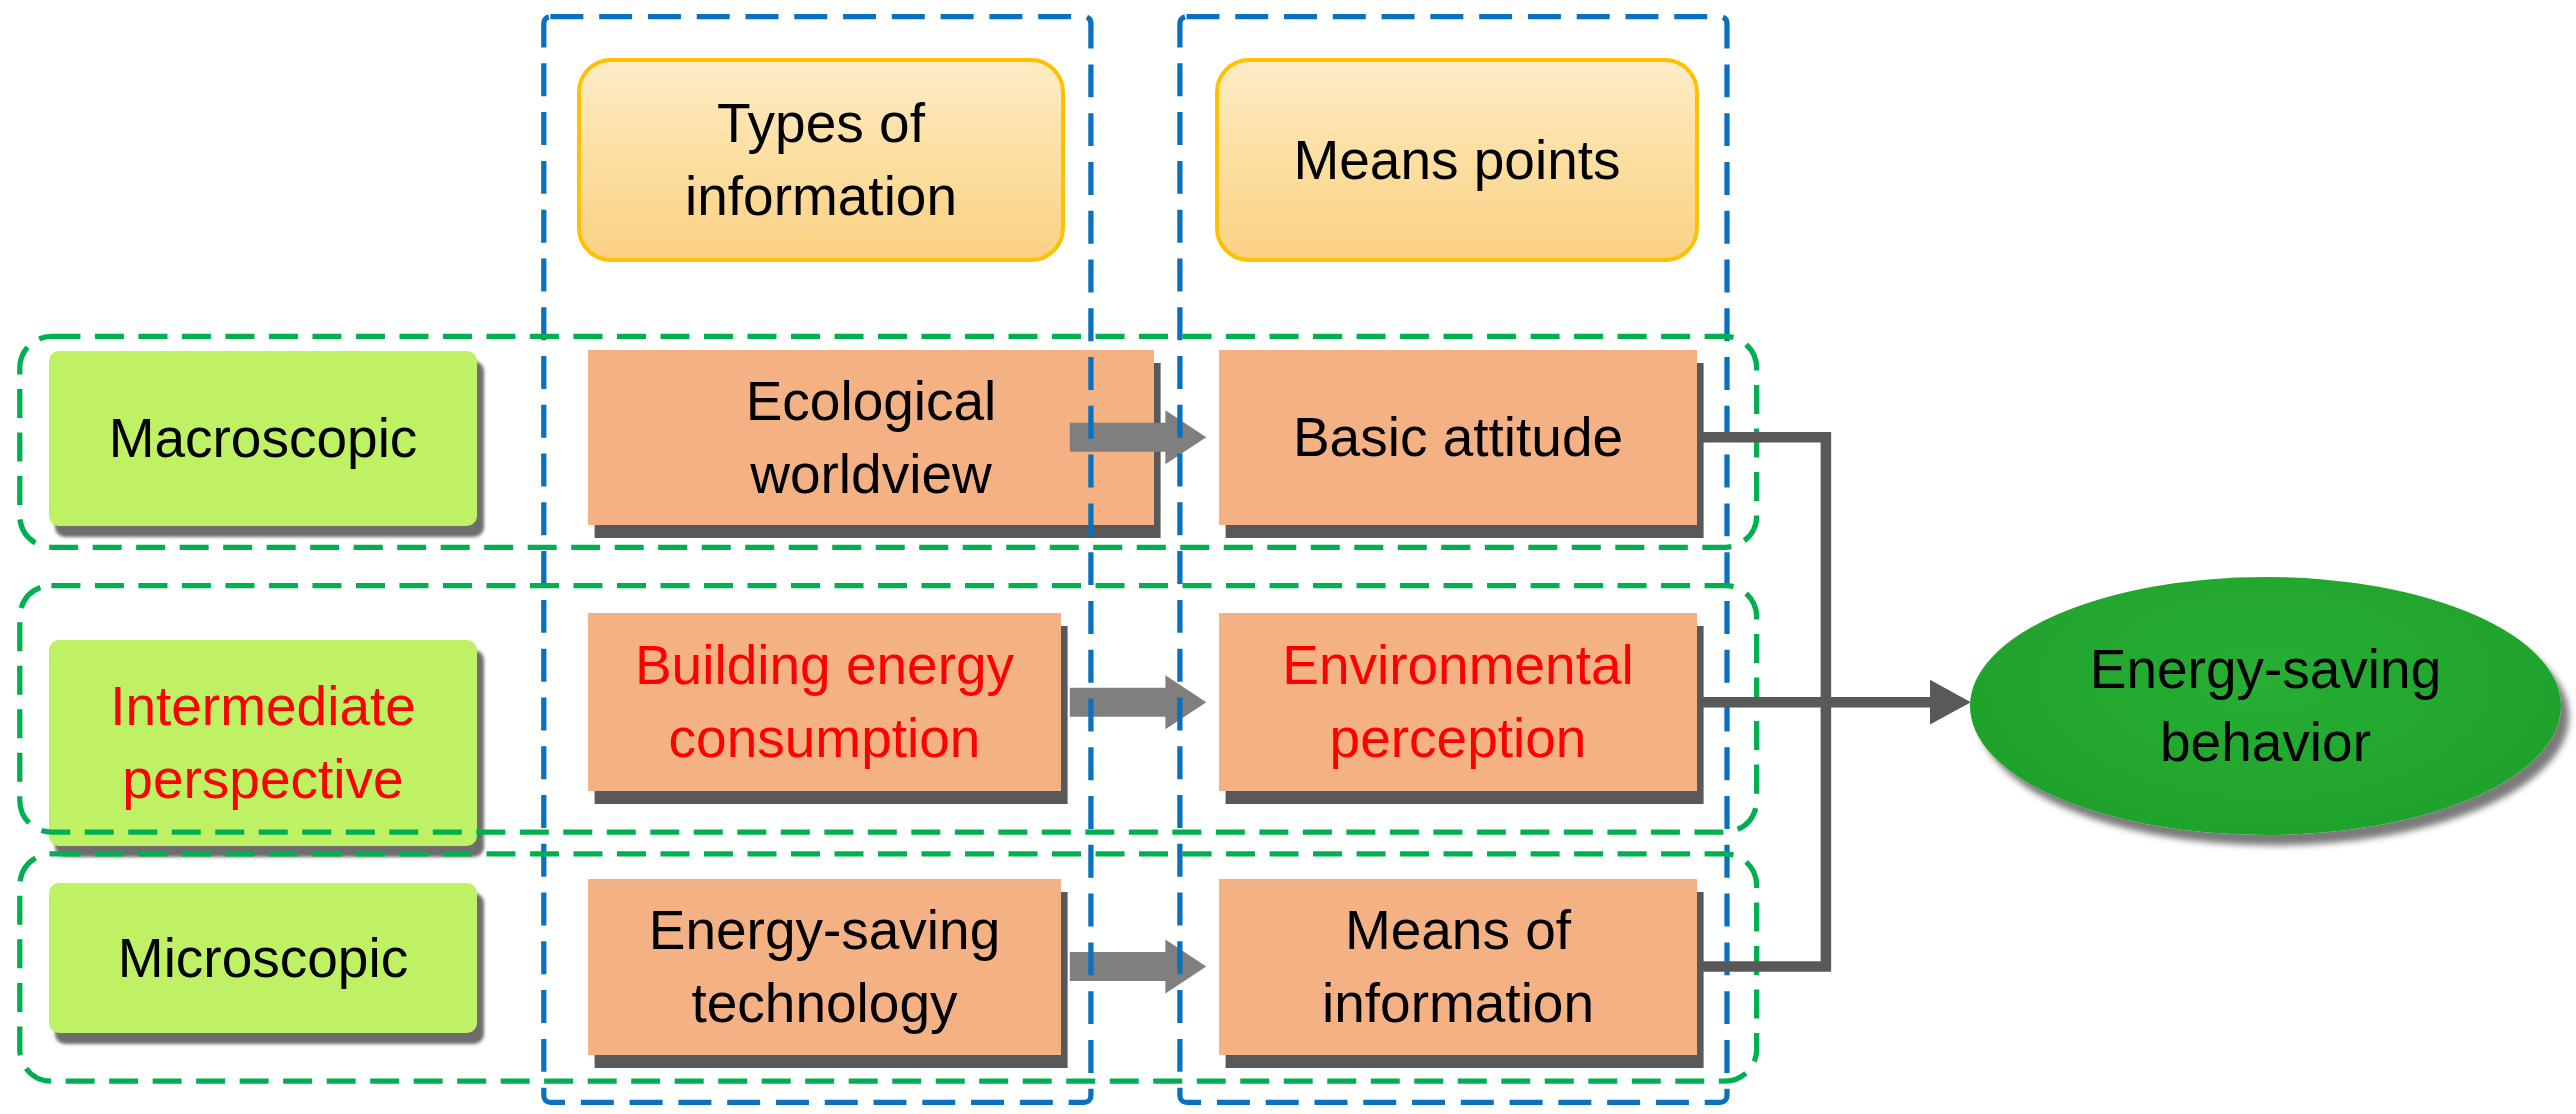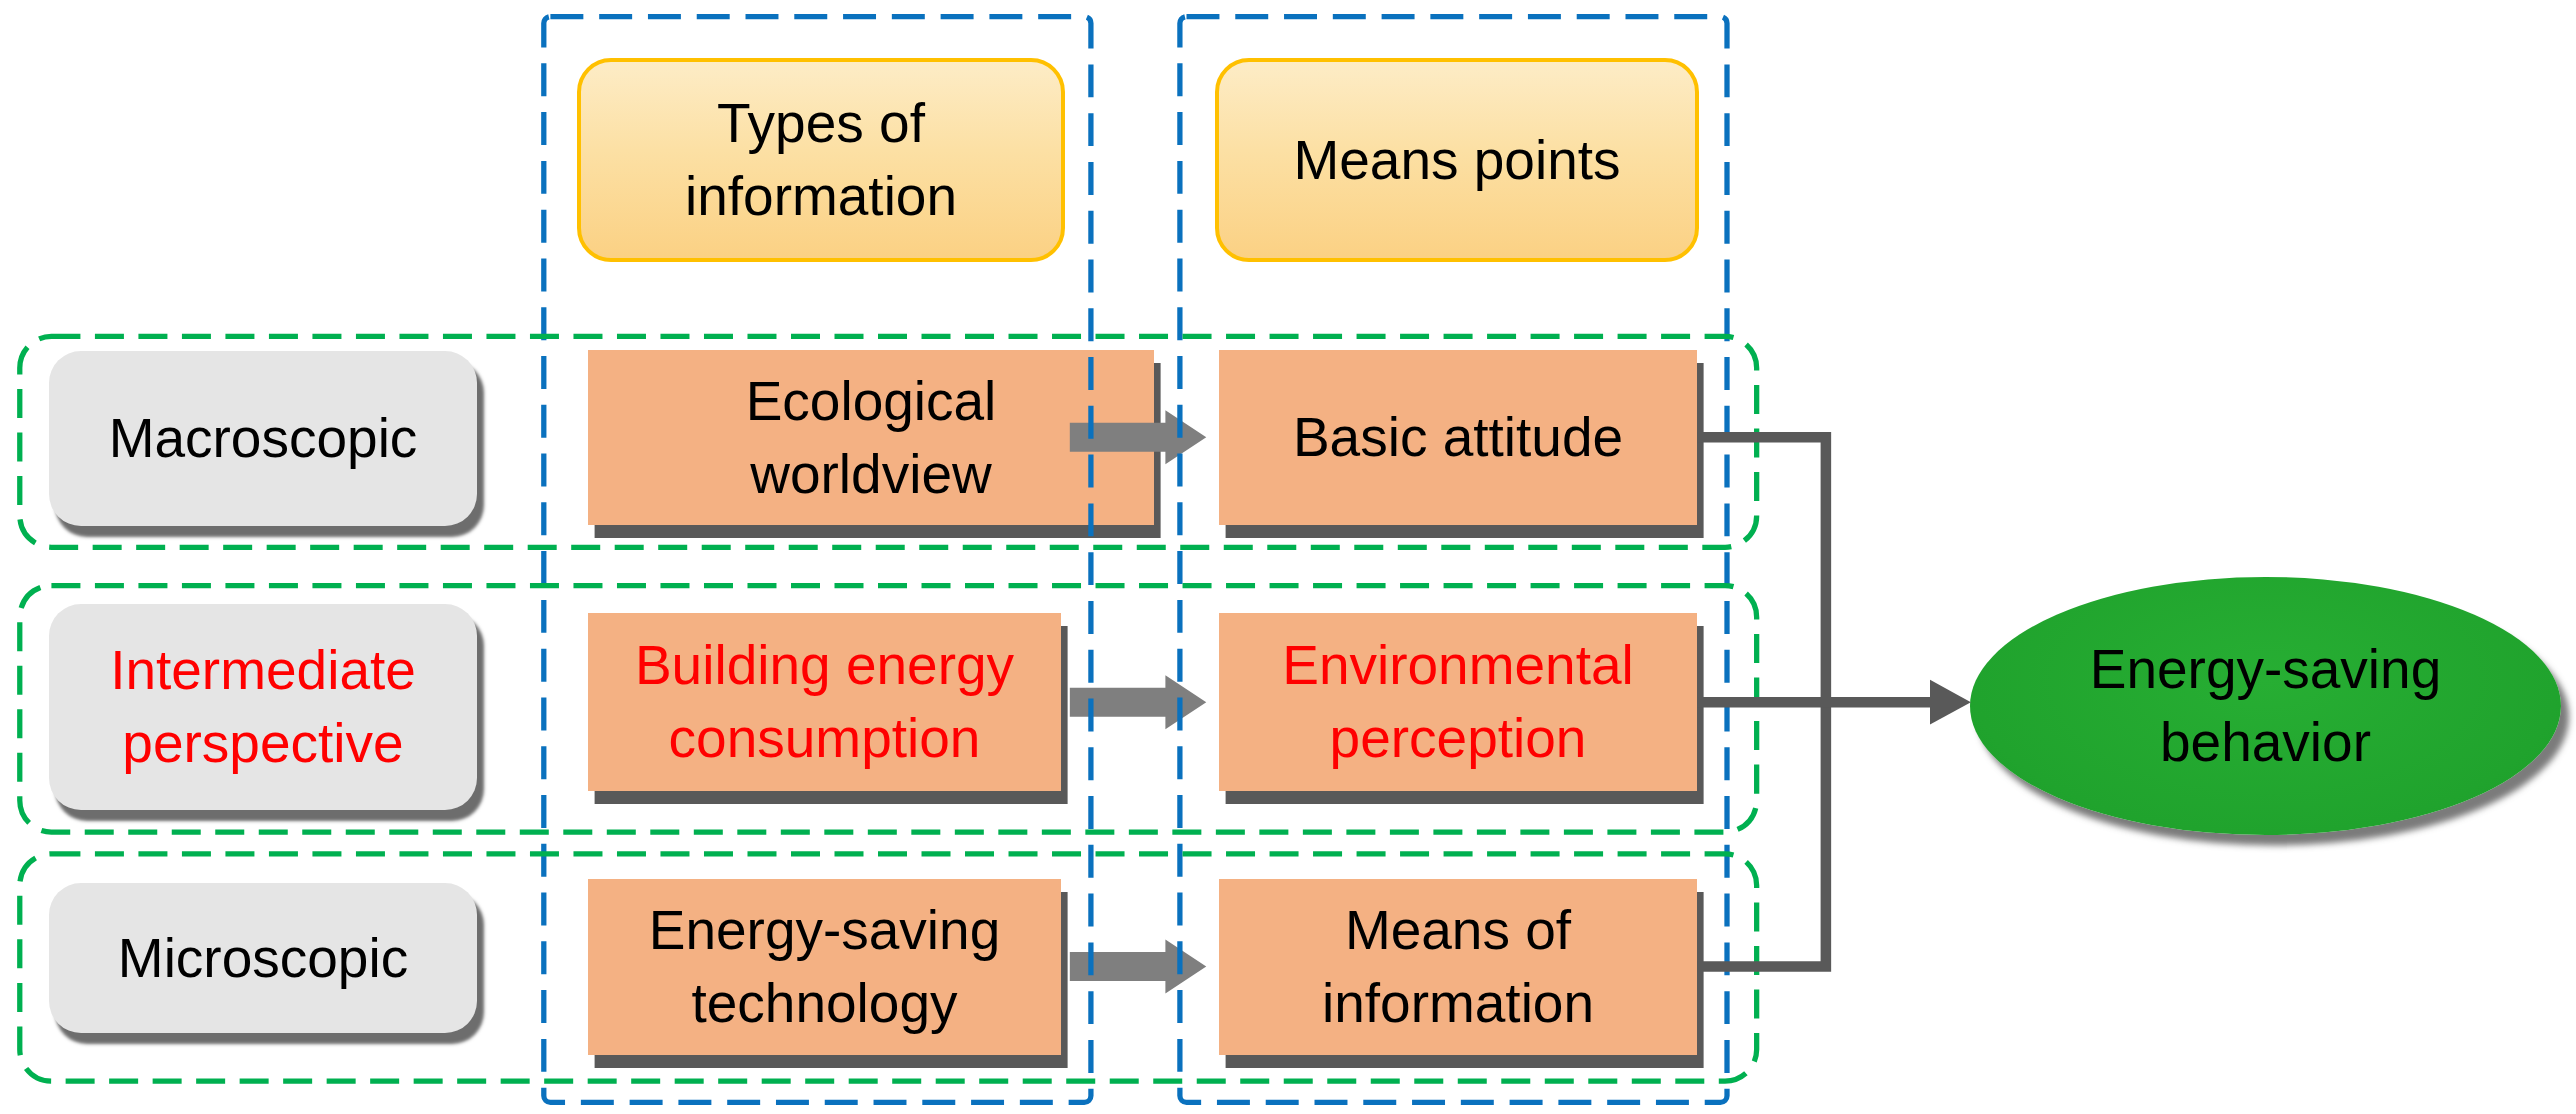--- a/index.html
+++ b/index.html
@@ -10,21 +10,21 @@
   .box{
     position:absolute;display:flex;align-items:center;justify-content:center;
     text-align:center;white-space:pre-line;font-size:55px;line-height:1.32;
     box-sizing:border-box;
   }
   .hdr{
     background:linear-gradient(180deg,#fdecc6 0%,#fce0a4 45%,#fbd184 100%);
     border:4px solid #FFC000;border-radius:34px;
   }
   .persp{
-    background:#e5e5e5;border-radius:32px;
+    background:#bef264;border-radius:10px;
     box-shadow:6.6px 10.5px 3.3px #6d6d6d;
   }
   .node{
     background:#F4B183;
     box-shadow:6.6px 13px 0 #595959;
   }
   .accent{color:#FF0000;}
   .outcome{
     background:radial-gradient(ellipse at 50% 40%,#27AE33 0%,#20A32D 70%,#1B9B28 100%);
     border-radius:50%;
@@ -35,21 +35,21 @@
 </head>
 <body>
 
 <div class="canvas">
 
   <div class="box hdr" style="left:577px;top:58px;width:488px;height:204px;">Types of
 information</div>
   <div class="box hdr" style="left:1215px;top:58px;width:484px;height:204px;">Means points</div>
 
   <div class="box persp" style="left:49px;top:351px;width:428px;height:175px;">Macroscopic</div>
-  <div class="box persp accent" style="left:49px;top:604px;width:428px;height:206px;">Intermediate
+  <div class="box persp accent" style="left:49px;top:640px;width:428px;height:206px;">Intermediate
 perspective</div>
   <div class="box persp" style="left:49px;top:883px;width:428px;height:150px;">Microscopic</div>
 
   <div class="box node" style="left:588px;top:350px;width:566px;height:175px;">Ecological
 worldview</div>
   <div class="box node accent" style="left:588px;top:613px;width:473px;height:178px;">Building energy
 consumption</div>
   <div class="box node" style="left:588px;top:879px;width:473px;height:176px;">Energy-saving
 technology</div>
 

